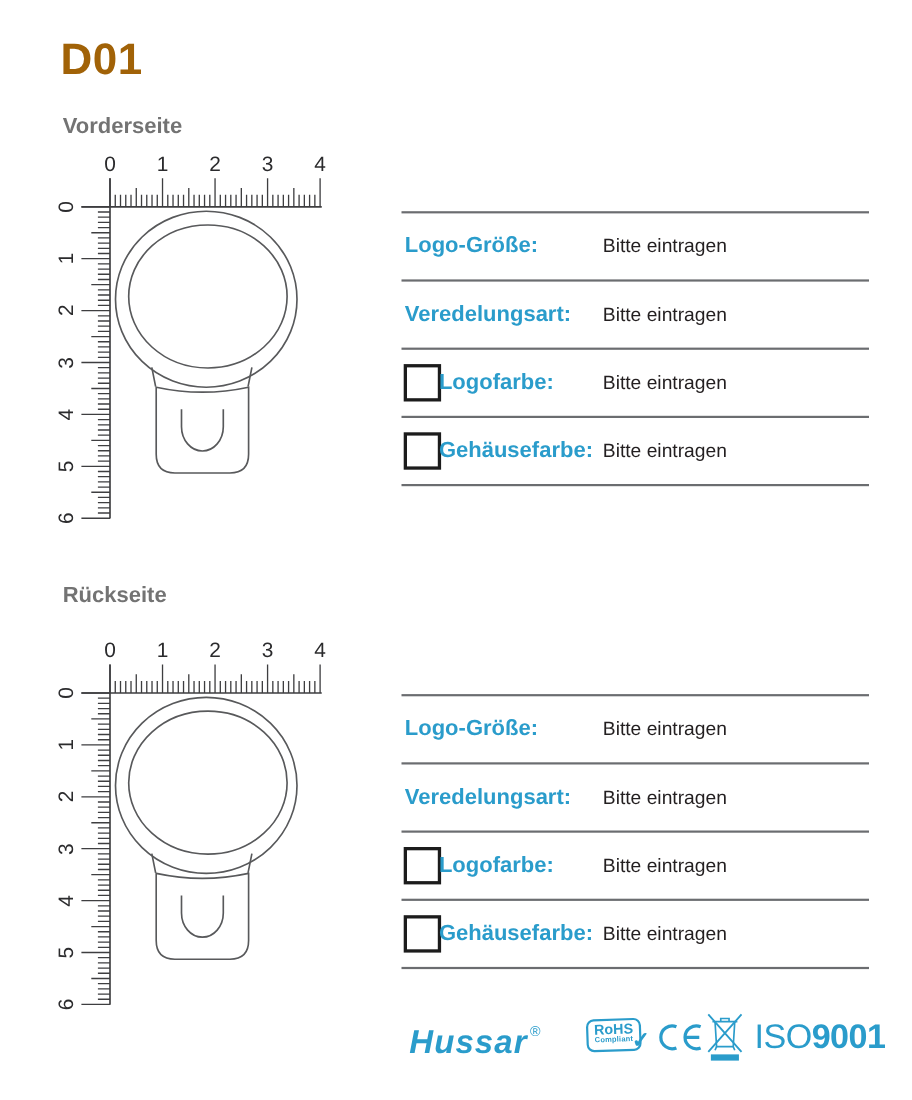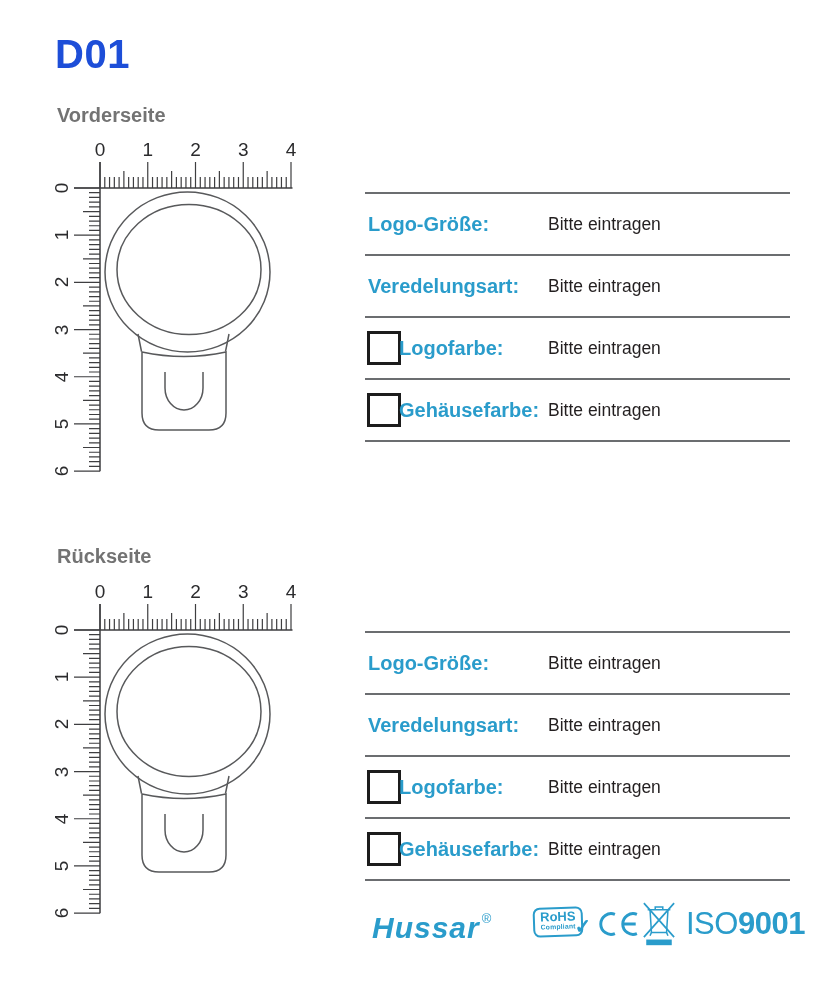--- a/index.html
+++ b/index.html
@@ -4,21 +4,21 @@
 <style>
   html,body { margin:0; padding:0; }
   body {
     width:829px; height:1000px; background:#ffffff;
     font-family:"Liberation Sans", sans-serif;
     color:#231F20; position:relative; overflow:hidden;
   }
   .abs { position:absolute; }
 
   
-  .doc-code { left:55px; top:32px; font-size:40px; line-height:44px; font-weight:700; color:#1d4ed8; letter-spacing:0.5px; }
+  .doc-code { left:55px; top:32px; font-size:40px; line-height:44px; font-weight:700; color:#a16207; letter-spacing:0.5px; }
   .section-heading { left:57px; font-size:20px; font-weight:700; color:#737373; }
 
   
   .fig { left:40px; width:270px; height:352px; position:absolute; }
   .fig-svg { position:absolute; left:0; top:0; width:270px; height:352px; }
   .baseline { stroke:#3E3E40; stroke-width:1.5; fill:none; }
   .tickpath { stroke:#3E3E40; stroke-width:1.2; fill:none; }
   .ln { fill:none; stroke:#58595B; stroke-width:1.5; }
   .lnfill { fill:#ffffff; stroke:#58595B; stroke-width:1.5; }
   .hnum { position:absolute; top:11px; transform:translateX(-50%); font-size:19px; line-height:17px; color:#2b2b2d; }
@@ -26,21 +26,21 @@
 
   
   .form { position:absolute; left:365px; width:425px; border-bottom:2px solid #6B6D70; }
   .frow { position:relative; height:60px; border-top:2px solid #6B6D70; }
   .flabel { position:absolute; left:3px; top:50%; transform:translateY(-50%); color:#2A9CCB; font-weight:700; font-size:20px; }
   .has-box .flabel { left:34px; }
   .fvalue { position:absolute; left:183px; top:50%; transform:translateY(-50%); font-size:17.5px; color:#231F20;text-align:center; }
   .fcheck { position:absolute; left:2px; top:50%; transform:translateY(-50%); width:28px; height:28px; border:3px solid #1c1c1c; background:#fff; }
 
   
-  .footer { position:absolute; left:0; top:896px; width:680px; height:56px; color:#2A9CCB; }
+  .footer { position:absolute; left:0; top:915px; width:680px; height:56px; color:#2A9CCB; }
   .hussar { position:absolute; left:372px; top:12px; font-size:30px; line-height:30px; font-weight:700; font-style:italic; letter-spacing:1px; color:#2A9CCB; }
   .hussar sup { font-size:13px; font-style:normal; font-weight:400; position:relative; top:-4px; left:2px; }
   .rohs { position:absolute; left:533px; top:11px; width:46px; height:26px; border:2px solid #2A9CCB; border-radius:7px; transform:rotate(-2deg); text-align:center; }
   .rohs-l1 { display:block; font-size:13px; font-weight:700; line-height:13px; margin-top:1px; }
   .rohs-l2 { display:block; font-size:6.8px; font-weight:700; line-height:7px; letter-spacing:0.2px; }
   .rohs-check { position:absolute; right:-10px; top:6px; font-size:20px; font-weight:700; color:#2A9CCB; }
   .ce-svg { position:absolute; left:597px; top:15px; width:44px; height:26px; }
   .weee-svg { position:absolute; left:642px; top:3px; width:34px; height:48px; }
   .iso { position:absolute; left:686px; top:13px; font-size:31px; line-height:29px; letter-spacing:-0.5px; }
   .iso-prefix { font-weight:400; }
@@ -96,21 +96,21 @@
     <span class="flabel">Logofarbe:</span>
     <span class="fvalue">Bitte eintragen</span>
   </div>
   <div class="frow has-box">
     <span class="fcheck"></span>
     <span class="flabel">Gehäusefarbe:</span>
     <span class="fvalue">Bitte eintragen</span>
   </div>
 </div>
 
-<div class="abs section-heading" style="top:545px;">Rückseite</div>
+<div class="abs section-heading" style="top:530px;">Rückseite</div>
 
 <div class="fig" style="top:572px;">
   <svg class="fig-svg" viewBox="0 0 270 352">
     <path class="baseline" d="M34 58H252.5 M60 32V341.3"></path>
     <use href="#product-outline-shape"></use>
   <path d="M60.00 58V32M64.78 58V47M69.55 58V47M74.33 58V47M79.10 58V47M83.88 58V41M88.65 58V47M93.43 58V47M98.20 58V47M102.97 58V47M107.75 58V32M112.53 58V47M117.30 58V47M122.08 58V47M126.85 58V47M131.63 58V41M136.40 58V47M141.18 58V47M145.95 58V47M150.73 58V47M155.50 58V32M160.28 58V47M165.05 58V47M169.82 58V47M174.60 58V47M179.38 58V41M184.15 58V47M188.93 58V47M193.70 58V47M198.48 58V47M203.25 58V32M208.03 58V47M212.80 58V47M217.58 58V47M222.35 58V47M227.13 58V41M231.90 58V47M236.68 58V47M241.45 58V47M246.23 58V47M251.00 58V32M60 58.00H34M60 62.72H49M60 67.44H49M60 72.16H49M60 76.87H49M60 81.59H43M60 86.31H49M60 91.03H49M60 95.75H49M60 100.47H49M60 105.19H34M60 109.90H49M60 114.62H49M60 119.34H49M60 124.06H49M60 128.78H43M60 133.50H49M60 138.21H49M60 142.93H49M60 147.65H49M60 152.37H34M60 157.09H49M60 161.81H49M60 166.53H49M60 171.24H49M60 175.96H43M60 180.68H49M60 185.40H49M60 190.12H49M60 194.84H49M60 199.55H34M60 204.27H49M60 208.99H49M60 213.71H49M60 218.43H49M60 223.15H43M60 227.87H49M60 232.58H49M60 237.30H49M60 242.02H49M60 246.74H34M60 251.46H49M60 256.18H49M60 260.90H49M60 265.61H49M60 270.33H43M60 275.05H49M60 279.77H49M60 284.49H49M60 289.21H49M60 293.92H34M60 298.64H49M60 303.36H49M60 308.08H49M60 312.80H49M60 317.52H43M60 322.24H49M60 326.95H49M60 331.67H49M60 336.39H49M60 341.11H34" class="tickpath"></path>
     </svg>
   <span class="hnum" style="left:60px">0</span>
   <span class="hnum" style="left:107.8px">1</span>
   <span class="hnum" style="left:155.5px">2</span>

